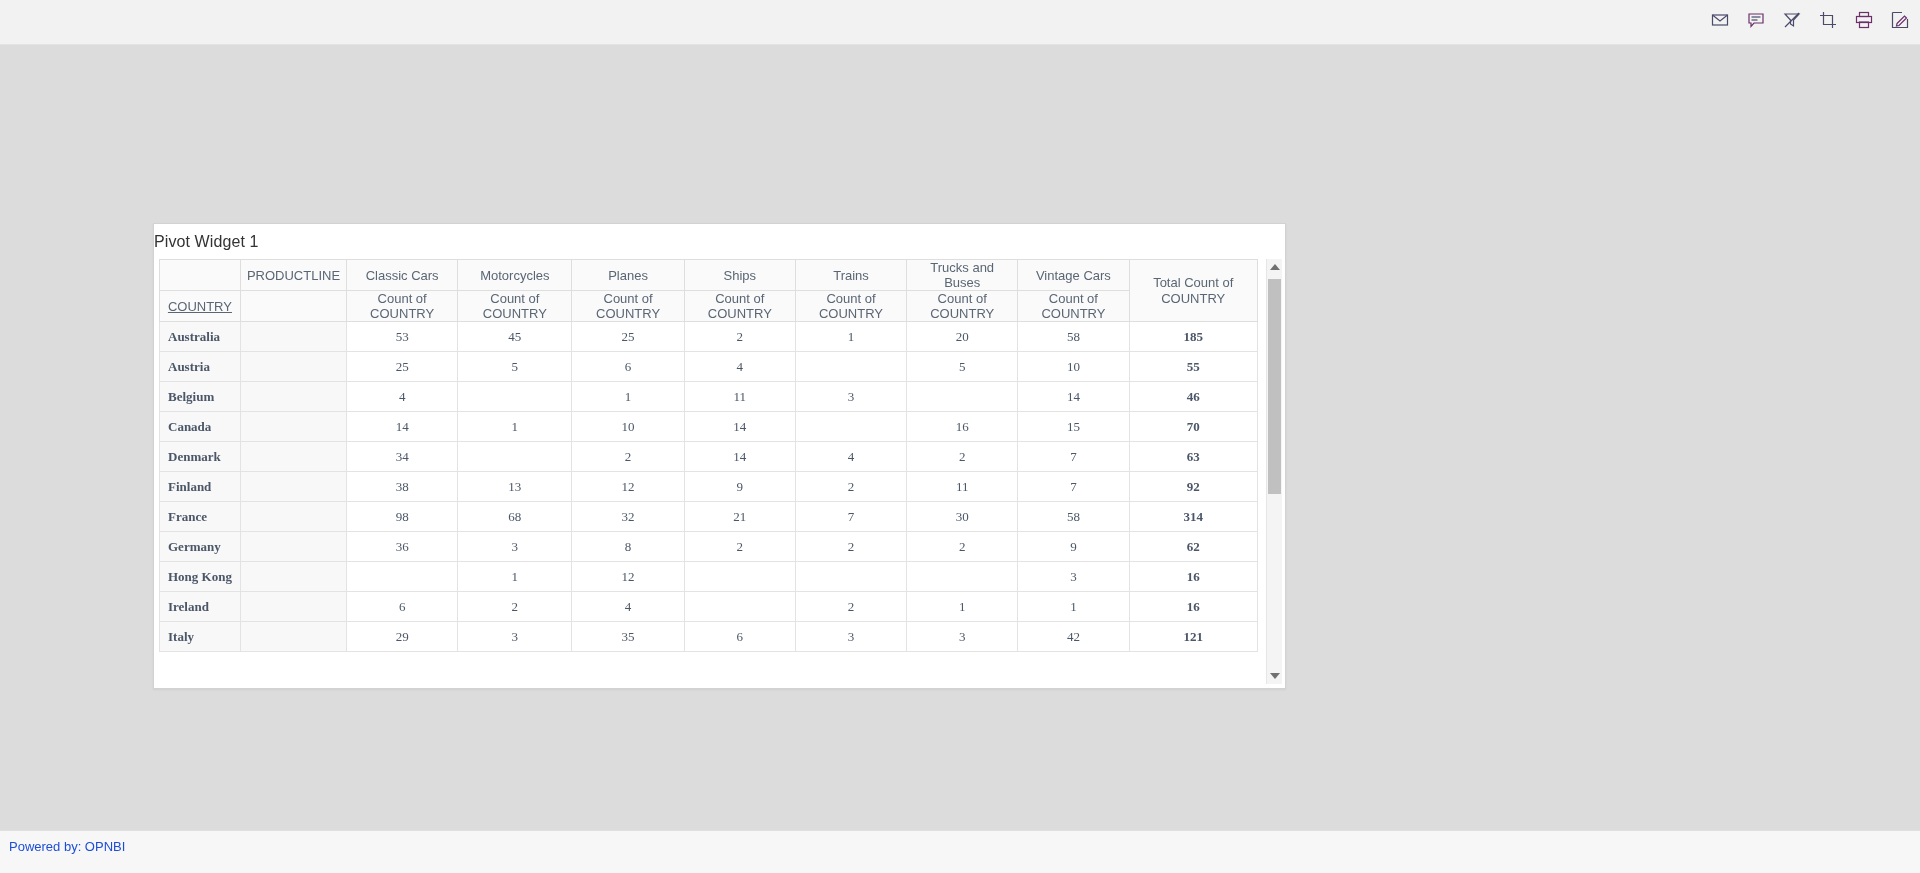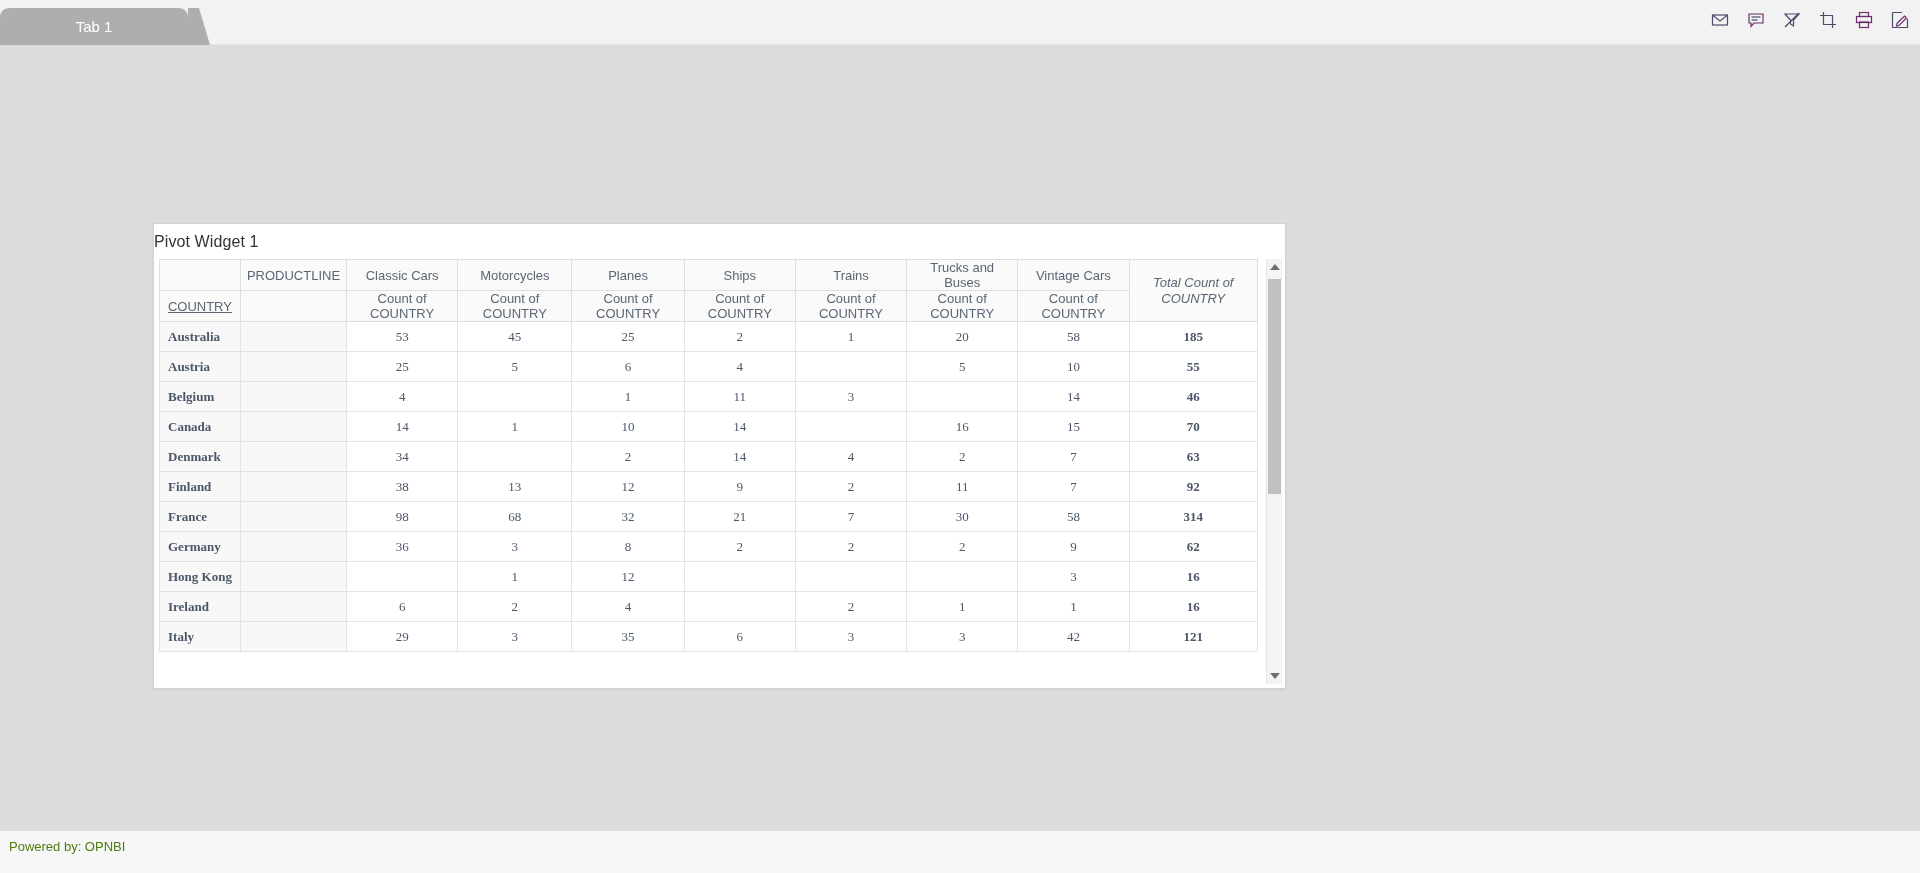--- a/index.html
+++ b/index.html
@@ -128,21 +128,20 @@
   th.corner-a, th.corner-b { background: #fafafa; }
   th.rowlabel-head {
     text-align: left;
     padding-left: 8px;
     text-decoration: underline;
   }
   th.colfield-head { }
   th.total-head {
     line-height: 16px;
     background: #fafafa;
-    font-style: italic;
   }
 
   table.pivot tbody td.rowlabel {
     text-align: left;
     padding-left: 8px;
     background: #f8f8f8;
     font-weight: bold;
     color: #4b5768;
     border-right: 1px solid #e3e3e3;
   }
@@ -197,33 +196,28 @@
     position: absolute;
     left: 0; top: 830px;
     width: 1920px; height: 43px;
     background: #f7f7f7;
     border-top: 1px solid #e0e0e0;
   }
   .footer-text {
     position: absolute;
     left: 9px; top: 8px;
     font-size: 13px;
-    color: #4d7c0f;
+    color: #1d4ed8;
   }
 </style>
 </head>
 <body>
 
 <div class="topbar">
 
-  <div class="tabstrip">
-    <div class="tab">
-      <span>Tab 1</span>
-    </div>
-  </div>
 
   <div class="toolbar">
 
     <div class="tb-icon">
       <svg width="18" height="18" viewBox="0 0 18 18">
         <rect x="1.5" y="4" width="15" height="10" fill="none" stroke="#4a4a6a" stroke-width="1.2"></rect>
         <path d="M1.5 4 L9 10 L16.5 4" fill="none" stroke="#4a4a6a" stroke-width="1.2"></path>
       </svg>
     </div>
 

